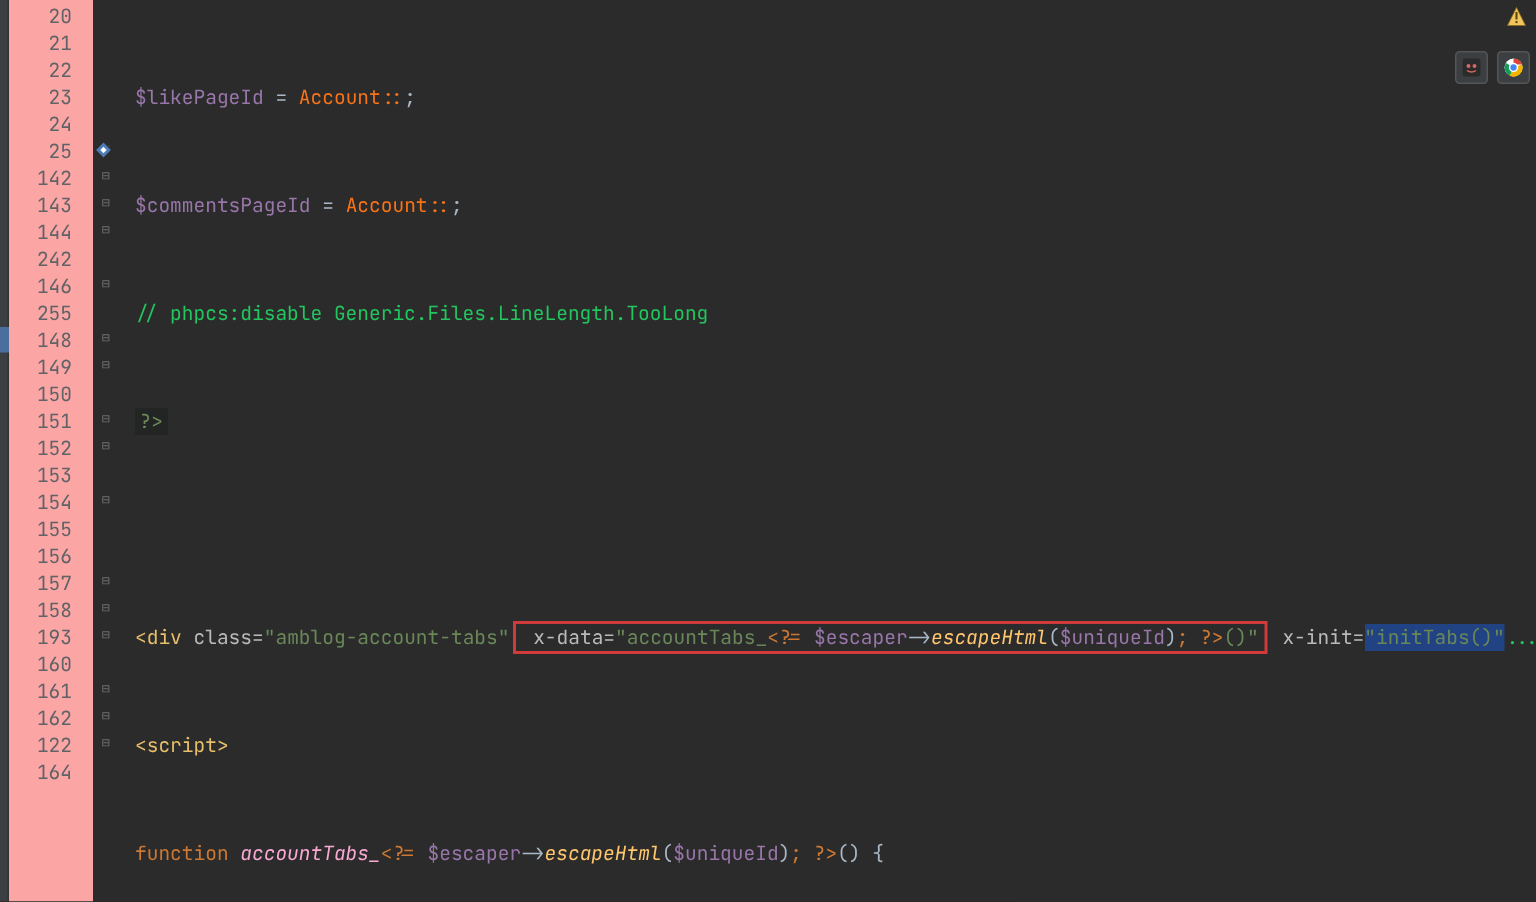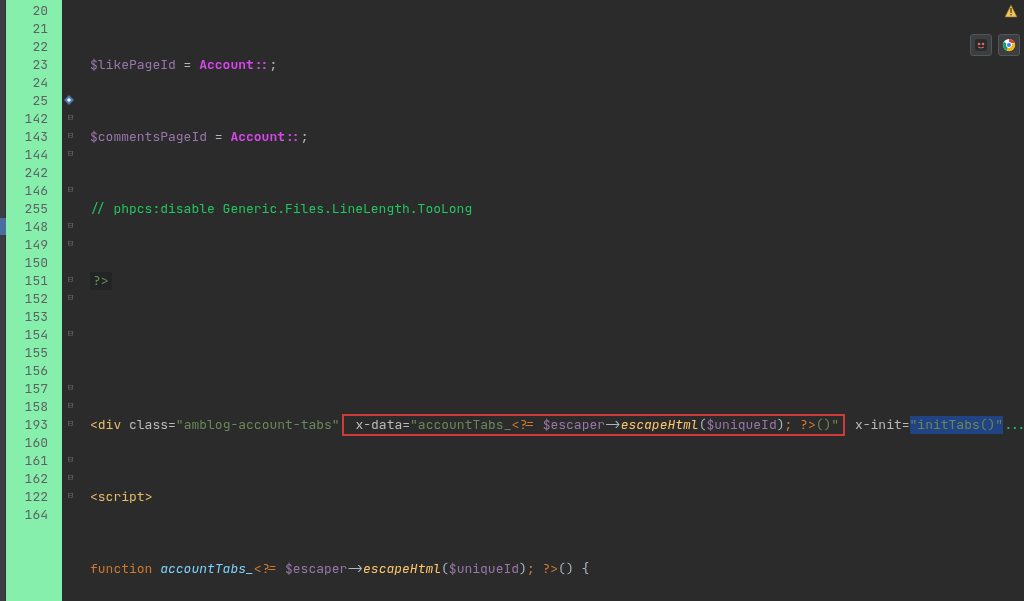--- a/index.html
+++ b/index.html
@@ -23,21 +23,21 @@
     position: relative;
   }
   .left-panel .marker {
     position: absolute;
     left: 0;
     width: 6px;
     height: 17px;
     background: #4a6e9e;
   }
   .gutter {
-    background: #86efac;
+    background: #fca5a5;
     color: #606366;
     text-align: right;
     padding: 2px 14px 0 8px;
     width: 56px;
     line-height: 18px;
     user-select: none;
     position: relative;
   }
   .gutter .ln { height: 18px; }
   .fold-col {
@@ -66,30 +66,30 @@
     flex: 1;
     padding: 2px 0 2px 6px;
     line-height: 18px;
     white-space: pre;
     overflow: hidden;
     position: relative;
   }
   .code .line { height: 18px; display: flex; align-items: center; }
   
   .var { color: #9876aa; }
-  .cls { color: #d946ef; font-weight: bold; }
+  .cls { color: #f97316; }
   .const { color: #9876aa; font-style: italic; }
   .cmt { color: #22c55e; }
   .php-tag { color: #6a8759; background: #232525; padding: 0 3px; }
   .tag { color: #e8bf6a; }
   .attr { color: #bababa; }
   .str { color: #6a8759; }
   .kw  { color: #cc7832; }
   .fn  { color: #ffc66d; }
-  .fni { color: #7dd3fc; font-style: italic; }
+  .fni { color: #f9a8d4; font-style: italic; }
   .escape-call { font-style: italic; }
   .boxed {
     border: 2px solid #d13a3a;
     padding: 0 4px;
     margin: 0 2px;
   }
   .warn-icon {
     position: absolute;
     top: 4px; right: 6px;
     width: 14px; height: 14px;

